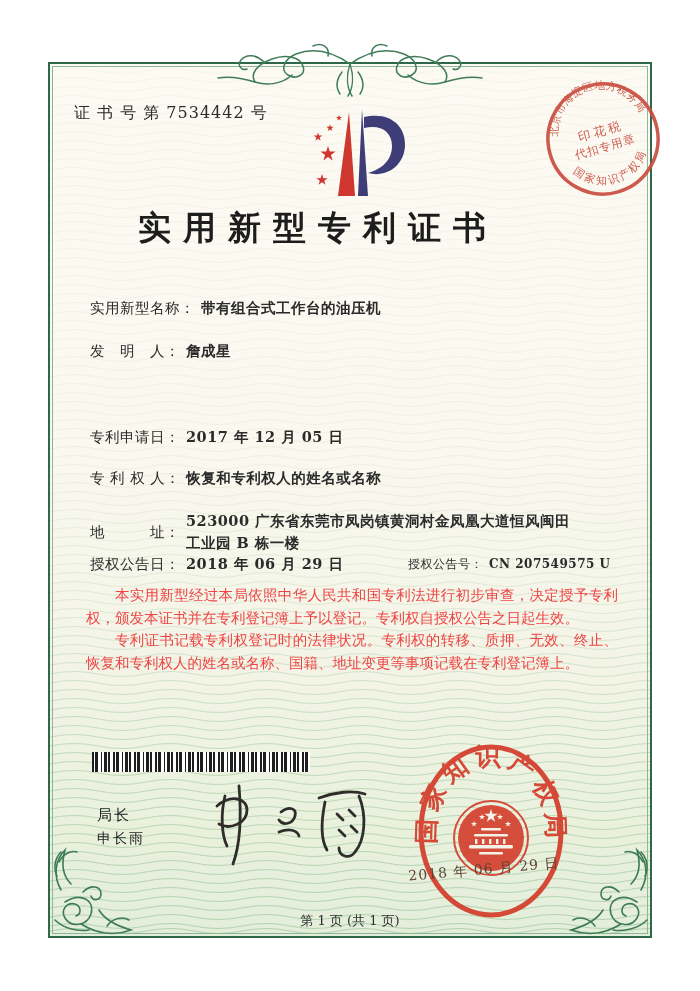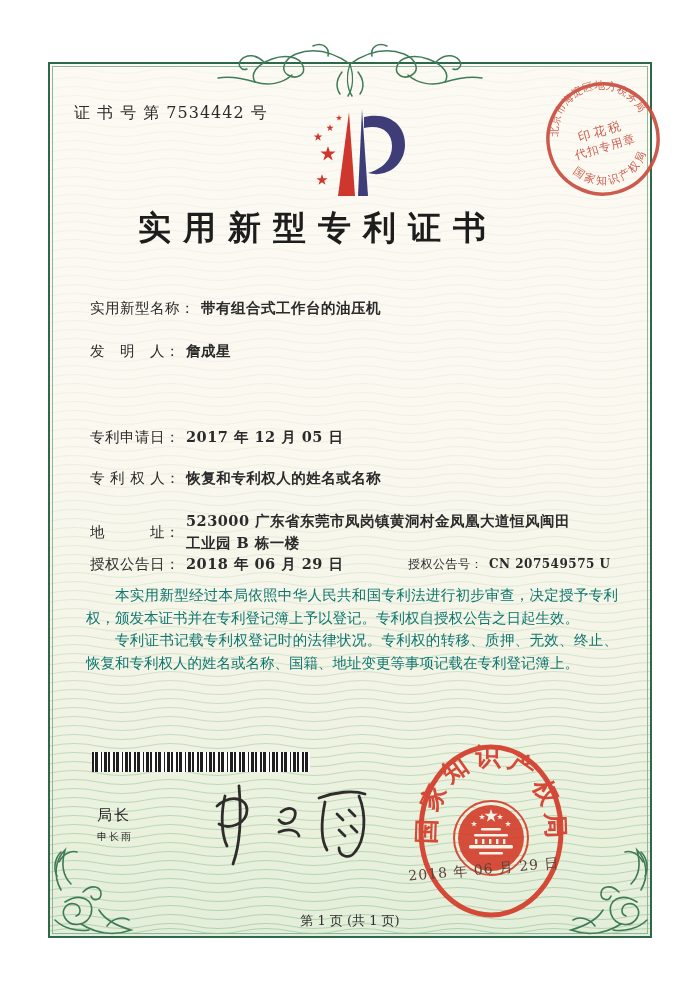--- a/index.html
+++ b/index.html
@@ -23,27 +23,27 @@
   .abs{position:absolute;}
   .cert-no{left:74px;top:103px;font-size:16px;letter-spacing:1px;}
   .title{left:0;top:206px;width:636px;text-align:center;font-size:33px;
     font-weight:600;letter-spacing:12px;color:#1d1d1d;}
   .frow{left:90px;display:flex;align-items:center;font-size:14.5px;line-height:22px;}
   .flabel{white-space:pre;flex:none;letter-spacing:.5px;}
   .fval{margin-left:6px;letter-spacing:.5px;font-weight:bold;}
   .addr .fval{width:388px;}
   .grant2{position:absolute;left:298px;top:0;display:flex;font-size:12px;margin-left:20px;}
   .paras{left:86px;top:584px;width:532px;font-size:14.5px;line-height:22.5px;
-    text-align:justify;color:#0f766e;}
+    text-align:justify;color:#ef4444;}
   .paras p{margin:0;text-indent:2em;}
   
   .barcode{left:92px;top:752px;width:218px;height:20px;
     background:repeating-linear-gradient(90deg,#1e1e1e 0 2px,#fdfdfd 2px 3px,#1e1e1e 3px 6px,#fdfdfd 6px 9px,#1e1e1e 9px 10px,#fdfdfd 10px 12px,#1e1e1e 12px 15px,#fdfdfd 15px 16px,#1e1e1e 16px 18px,#fdfdfd 18px 21px);}
   .director-title{left:97px;top:806px;font-size:15px;letter-spacing:2px;color:#222;font-family:Liberation Mono, monospace;}
-  .director-name{left:97px;top:830px;font-size:10px;letter-spacing:2px;color:#222;font-family:"DejaVu Sans","Liberation Sans",sans-serif;}
+  .director-name{left:97px;top:830px;font-size:14px;letter-spacing:2px;color:#222;font-family:"DejaVu Sans","Liberation Sans",sans-serif;}
   .signature{left:195px;top:768px;}
   .seal{left:413px;top:742px;}
   .seal-date{left:402px;top:861px;width:164px;text-align:center;font-size:14px;
     letter-spacing:1px;color:#5c4336;transform:rotate(-5deg);}
   .footer{left:0;top:912px;width:700px;text-align:center;font-size:13px;color:#2f2f2f;}
   .tax-stamp{left:538px;top:74px;transform:rotate(-16deg);opacity:.93;}
   .orn-top{left:212px;top:42px;}
   .orn-bl{left:47px;top:832px;}
   .orn-br{left:555px;top:832px;transform:scaleX(-1);}
 </style>

